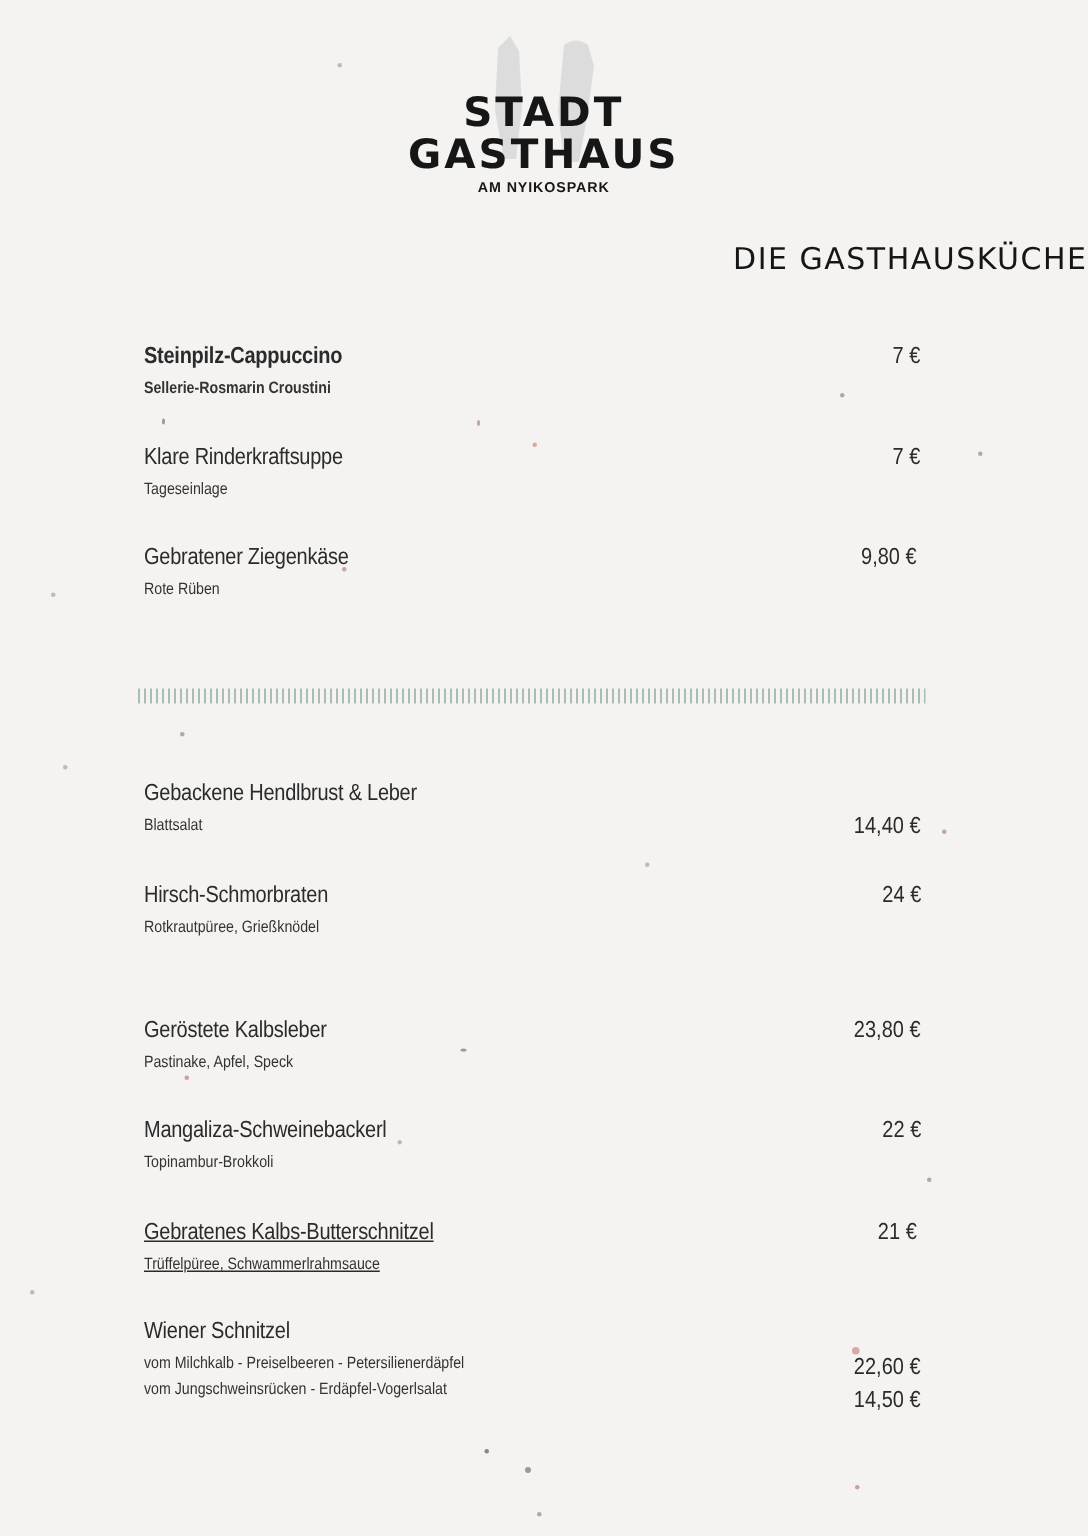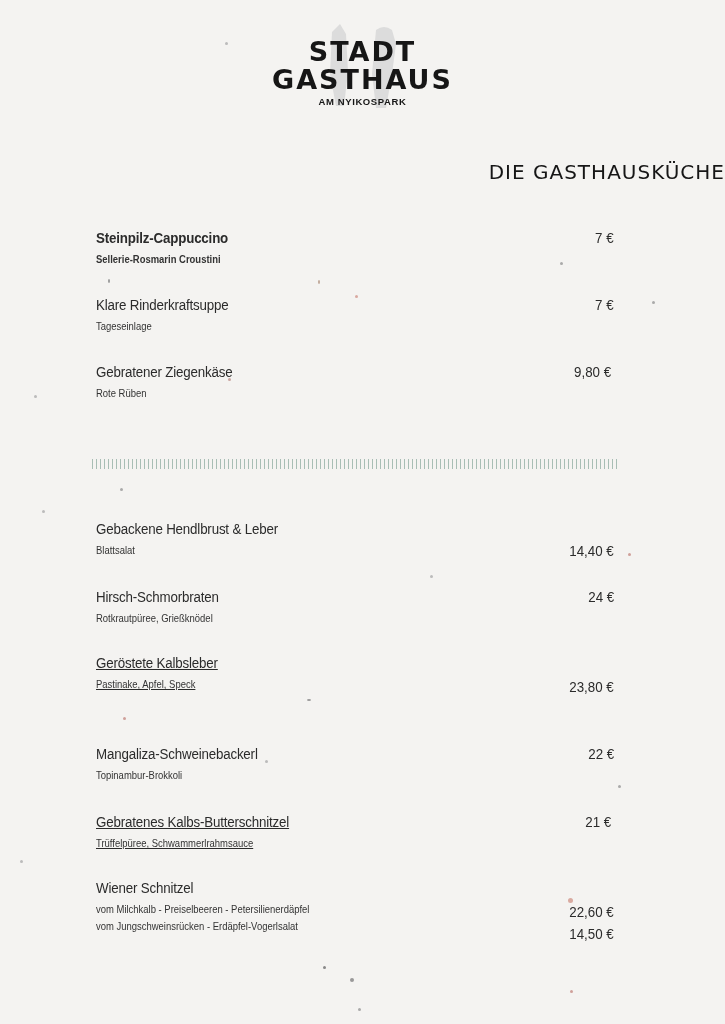--- a/index.html
+++ b/index.html
@@ -8,21 +8,21 @@
     background: #f4f3f1;
     position: relative;
     font-family: "Liberation Sans Narrow", "Liberation Sans", sans-serif;
     color: #2a2a2a;
   }
   .paper-speck { position: absolute; border-radius: 50%; }
   .logo { position: absolute; left: 0; width: 725px; top: 38px; text-align: center; }
   .logo-watermark { position: absolute; left: 318px; top: 24px; width: 90px; height: 90px; }
   .logo-line1, .logo-line2 {
     font-family: "DejaVu Sans", sans-serif; font-weight: bold; color: #161616;
-    letter-spacing: 2px; line-height: 1; position: relative;
+    letter-spacing: 2px; line-height: 1; position: relative; margin-top: 24px;
   }
   .logo-line1 { font-size: 27px; }
   .logo-line2 { font-size: 27px; margin-top: 1px; }
   .logo-line3 {
     font-family: Liberation Sans, sans-serif; font-weight: bold; color: #161616;
     font-size: 9.5px; letter-spacing: 0.6px; margin-top: 3px; position: relative;
   }
   .section-title {
     position: absolute; top: 147px; left: 0; width: 725px; text-align: right;
     font-family: "DejaVu Sans", sans-serif; font-size: 20px; letter-spacing: 1px;
@@ -115,21 +115,21 @@
   <div class="item-desc">Blattsalat</div>
 </div>
 <div class="price" style="right:111px;top:542px;">14,40 €</div>
 
 <div class="item" style="top:588px;">
   <div class="item-name">Hirsch-Schmorbraten</div>
   <div class="item-desc">Rotkrautpüree, Grießknödel</div>
 </div>
 <div class="price" style="right:111px;top:588px;">24 €</div>
 
-<div class="item" style="top:654px;text-decoration:underline;">
+<div class="item" style="top:678px;">
   <div class="item-name">Geröstete Kalbsleber</div>
   <div class="item-desc">Pastinake, Apfel, Speck</div>
 </div>
 <div class="price" style="right:111px;top:678px;">23,80 €</div>
 
 <div class="item" style="top:745px;">
   <div class="item-name">Mangaliza-Schweinebackerl</div>
   <div class="item-desc">Topinambur-Brokkoli</div>
 </div>
 <div class="price" style="right:111px;top:745px;">22 €</div>

